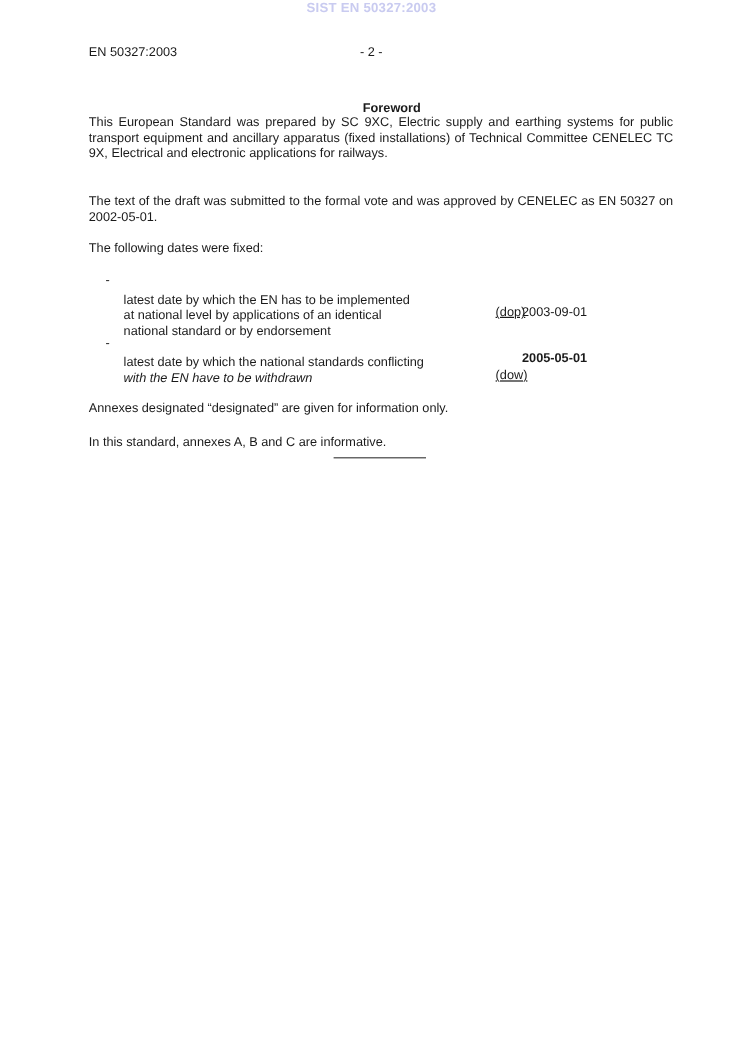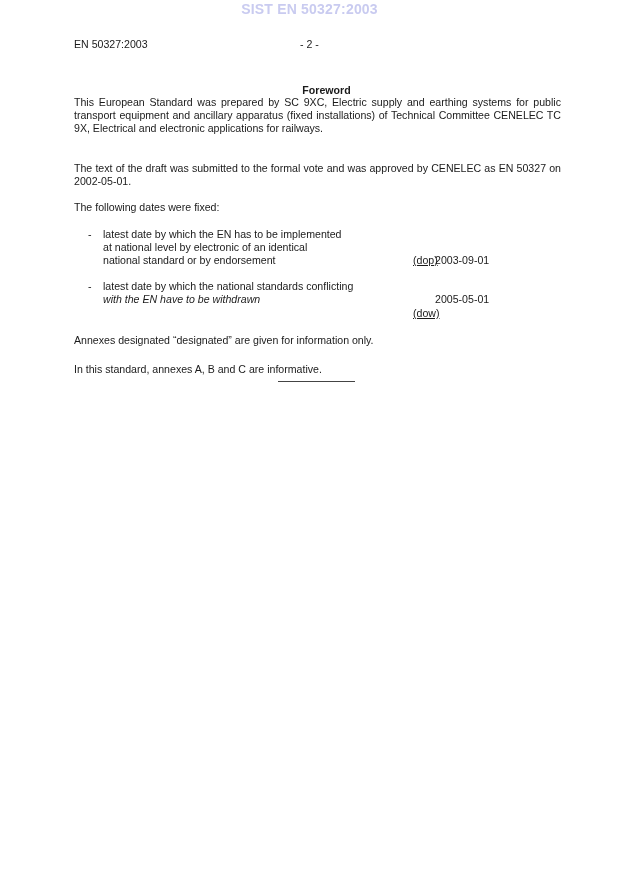--- a/index.html
+++ b/index.html
@@ -1,27 +1,27 @@
 <!DOCTYPE html>
 <html><head>
 <meta charset="utf-8">
 <style>
   html, body { margin:0; padding:0; background:#ffffff; }
   body { width:619px; height:877px; position:relative; overflow:hidden;
          font-family:"Liberation Sans", sans-serif; color:#1a1a1a; font-size:10.6px; }
   .abs { position:absolute; }
   .watermark { left:0; width:619px; top:1px; text-align:center; color:#c9cbf0;
-               font-weight:bold; font-size:14px; letter-spacing:0.2px; }
+               font-weight:bold; font-size:11px; letter-spacing:0.2px; }
   .hdr-left { left:74px; top:38px; }
   .hdr-center { left:300px; top:38px; }
   .title { left:17px; width:619px; top:84px; text-align:center; font-weight:bold; }
   .para { left:74px; width:487px; text-align:justify; line-height:12.8px; }
   .para.last { text-align-last:left; }
   .dash { left:88px; }
-  .itxt { left:103px; line-height:12.8px; }
+  .itxt { left:103px; line-height:12.8px;margin-top:16px; }
   .code { left:413px;text-decoration:underline; }
   .date { left:435px; }
   .rule { left:278px; top:381px; width:77px; height:1px; background:#444; }
 </style>
 </head>
 <body>
 
 <div class="abs watermark">SIST EN 50327:2003</div>
 
 <div class="abs hdr-left">EN 50327:2003</div>
@@ -29,30 +29,30 @@
 
 <div class="abs title">Foreword</div>
 
 <div class="abs para last" style="top:96px;">This European Standard was prepared by SC 9XC, Electric supply and earthing systems for public transport equipment and ancillary apparatus (fixed installations) of Technical Committee CENELEC TC 9X, Electrical and electronic applications for railways.</div>
 <div class="abs para last" style="top:162px;">The text of the draft was submitted to the formal vote and was approved by CENELEC as EN 50327 on 2002-05-01.</div>
 <div class="abs para" style="top:201px;">The following dates were fixed:</div>
 
 <div>
   <div class="abs dash" style="top:228px;">-</div>
   <div class="abs itxt" style="top:228px;">latest date by which the EN has to be implemented</div>
-  <div class="abs itxt" style="top:241px;">at national level by electronic of an identical</div>
+  <div class="abs itxt" style="top:241px;">at national level by applications of an identical</div>
   <div class="abs itxt" style="top:254px;">national standard or by endorsement</div>
   <div class="abs code" style="top:254px;">(dop)</div>
   <div class="abs date" style="top:254px;">2003-09-01</div>
 </div>
 
 <div>
   <div class="abs dash" style="top:280px;">-</div>
   <div class="abs itxt" style="top:280px;">latest date by which the national standards conflicting</div>
   <div class="abs itxt" style="top:293px;font-style:italic;">with the EN have to be withdrawn</div>
   <div class="abs code" style="top:307px;text-align:right;">(dow)</div>
-  <div class="abs date" style="top:293px;">2005-05-01</div>
+  <div class="abs date" style="top:293px;font-weight:bold;">2005-05-01</div>
 </div>
 
 <div class="abs" style="left:74px; top:334px;">Annexes designated “designated” are given for information only.</div>
 <div class="abs" style="left:74px; top:363px;">In this standard, annexes A, B and C are informative.</div>
 
 <div class="abs rule"></div>
 
 </body></html>

